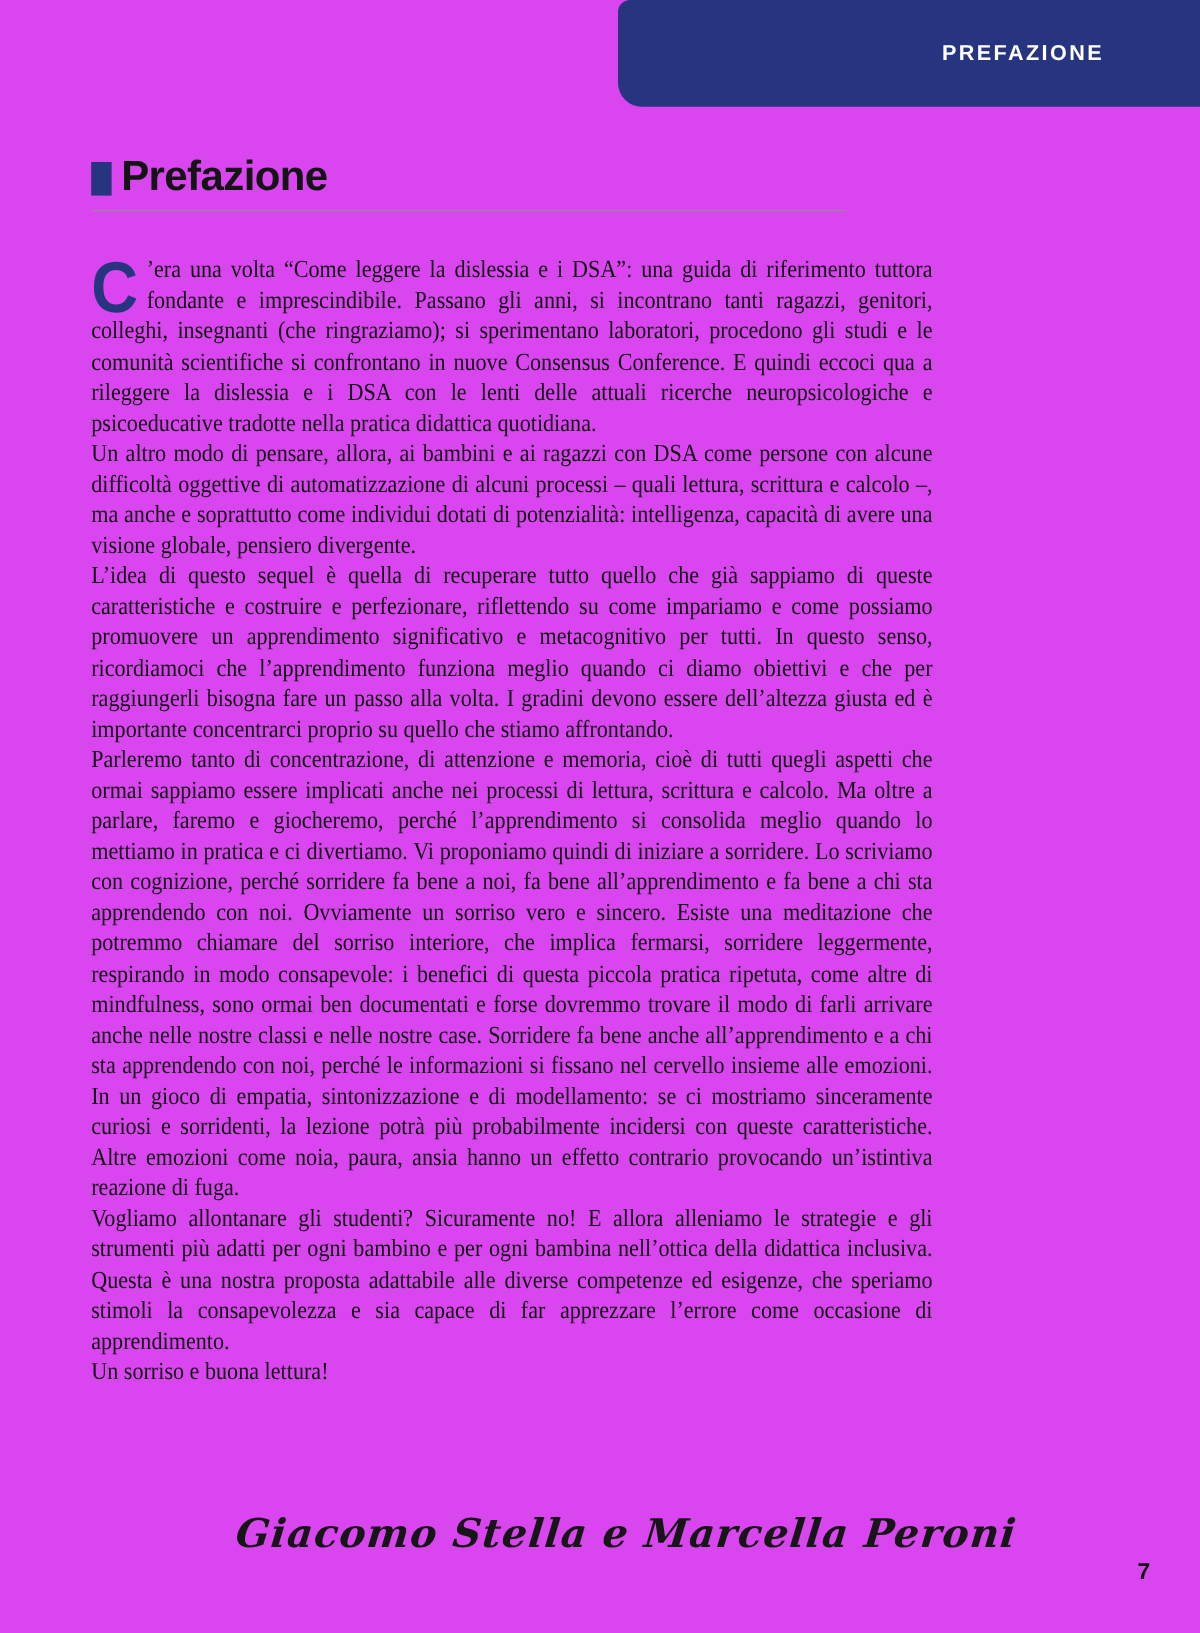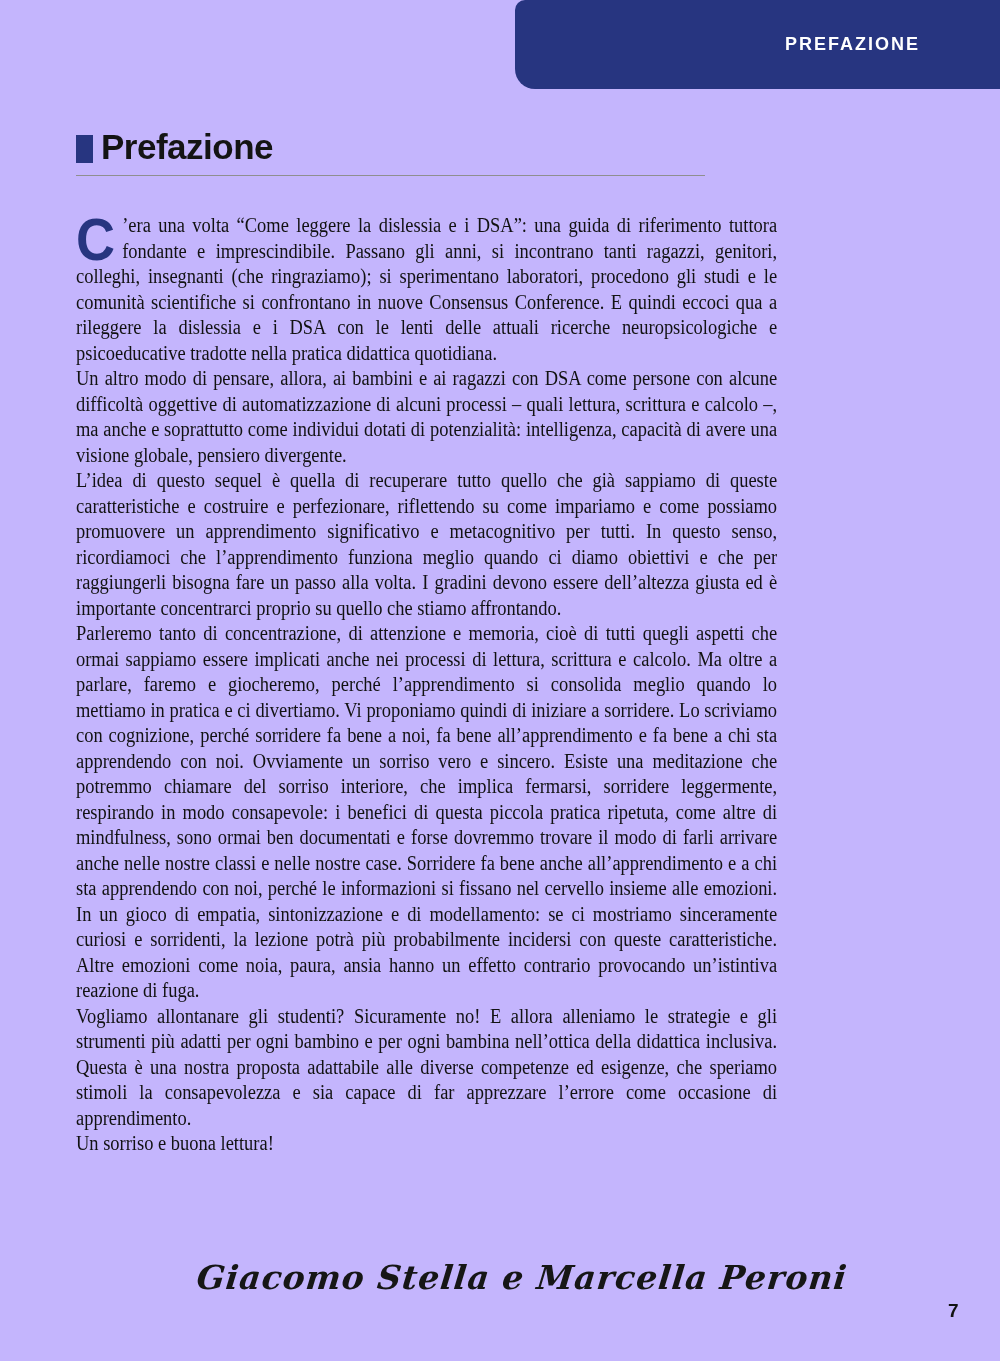--- a/index.html
+++ b/index.html
@@ -1,20 +1,20 @@
 <!DOCTYPE html>
 <html lang="it"><head>
 <meta charset="utf-8">
 <style>
   html, body { margin: 0; padding: 0; background: #ffffff; }
   .page {
     position: relative;
     width: 1000px;
     height: 1361px;
-    background: #c4b5fd;
+    background: #d946ef;
     overflow: hidden;
     font-family: "Liberation Serif", serif;
   }
   .header-band {
     position: absolute;
     top: 0;
     left: 515px;
     width: 485px;
     height: 89px;
     background: #273580;

